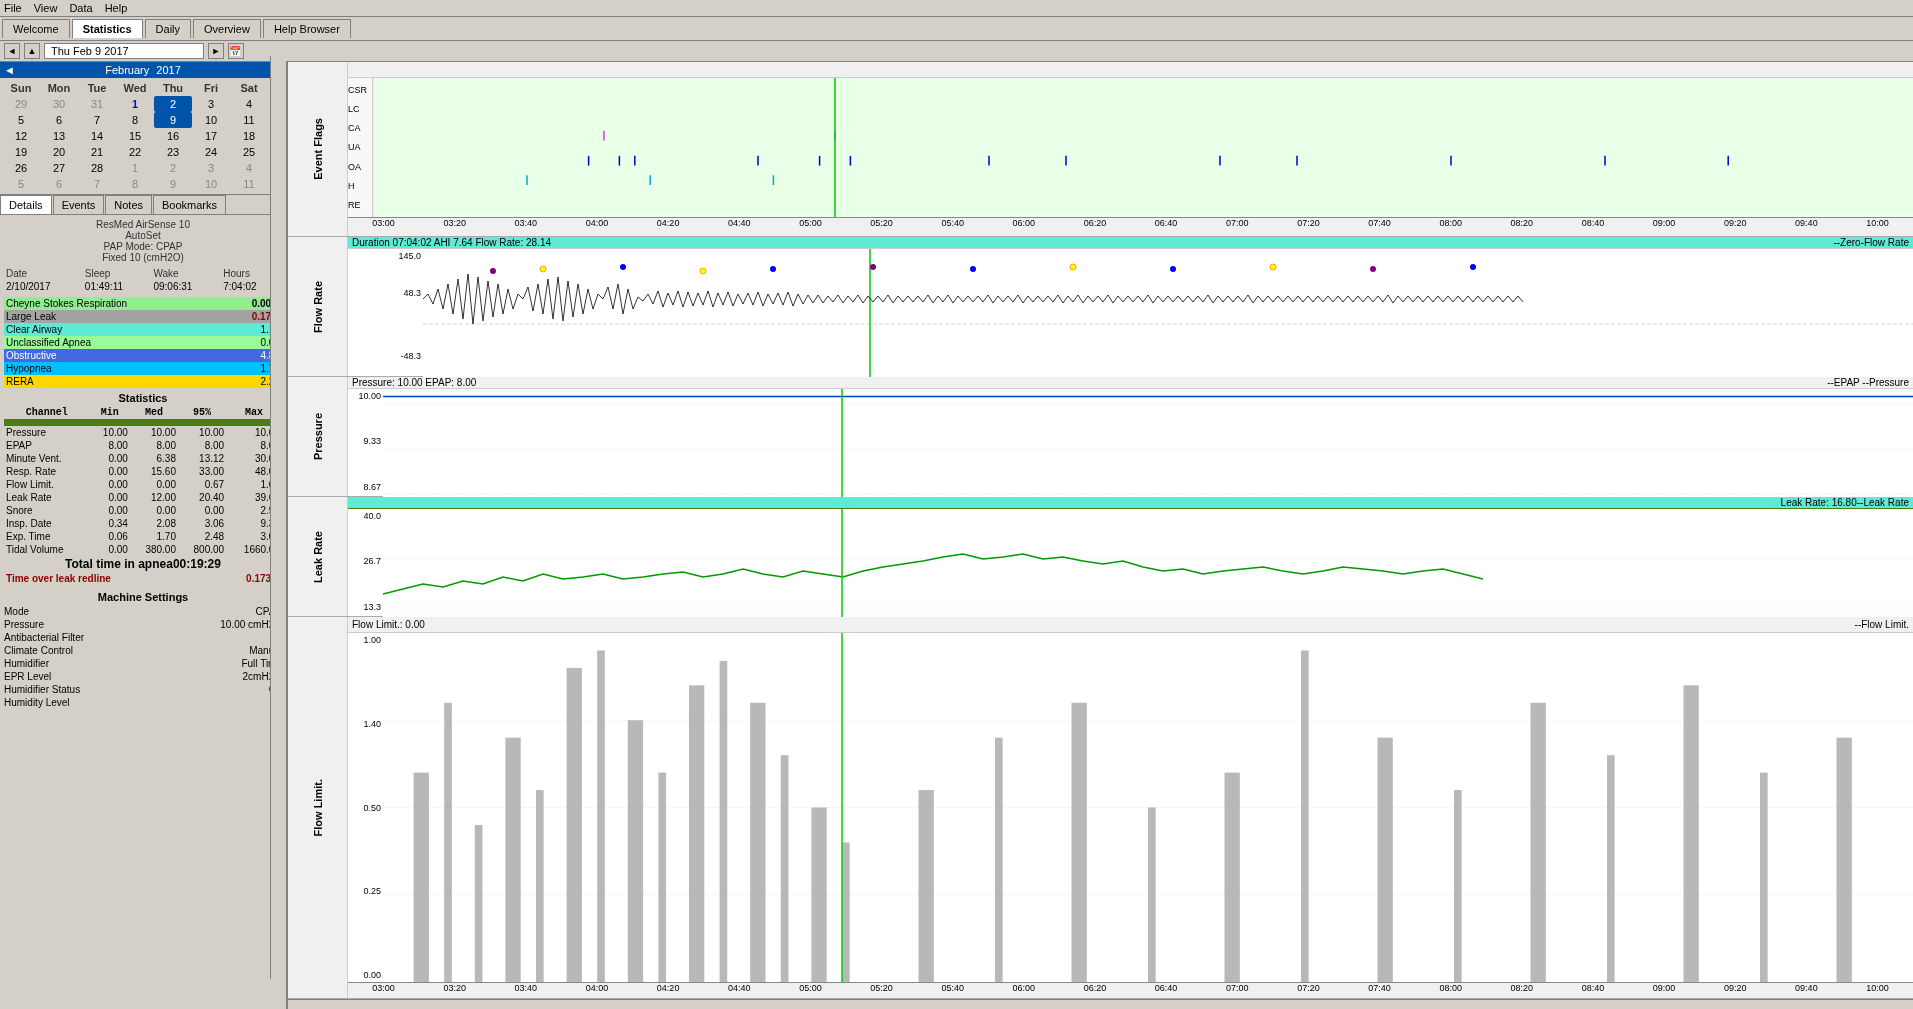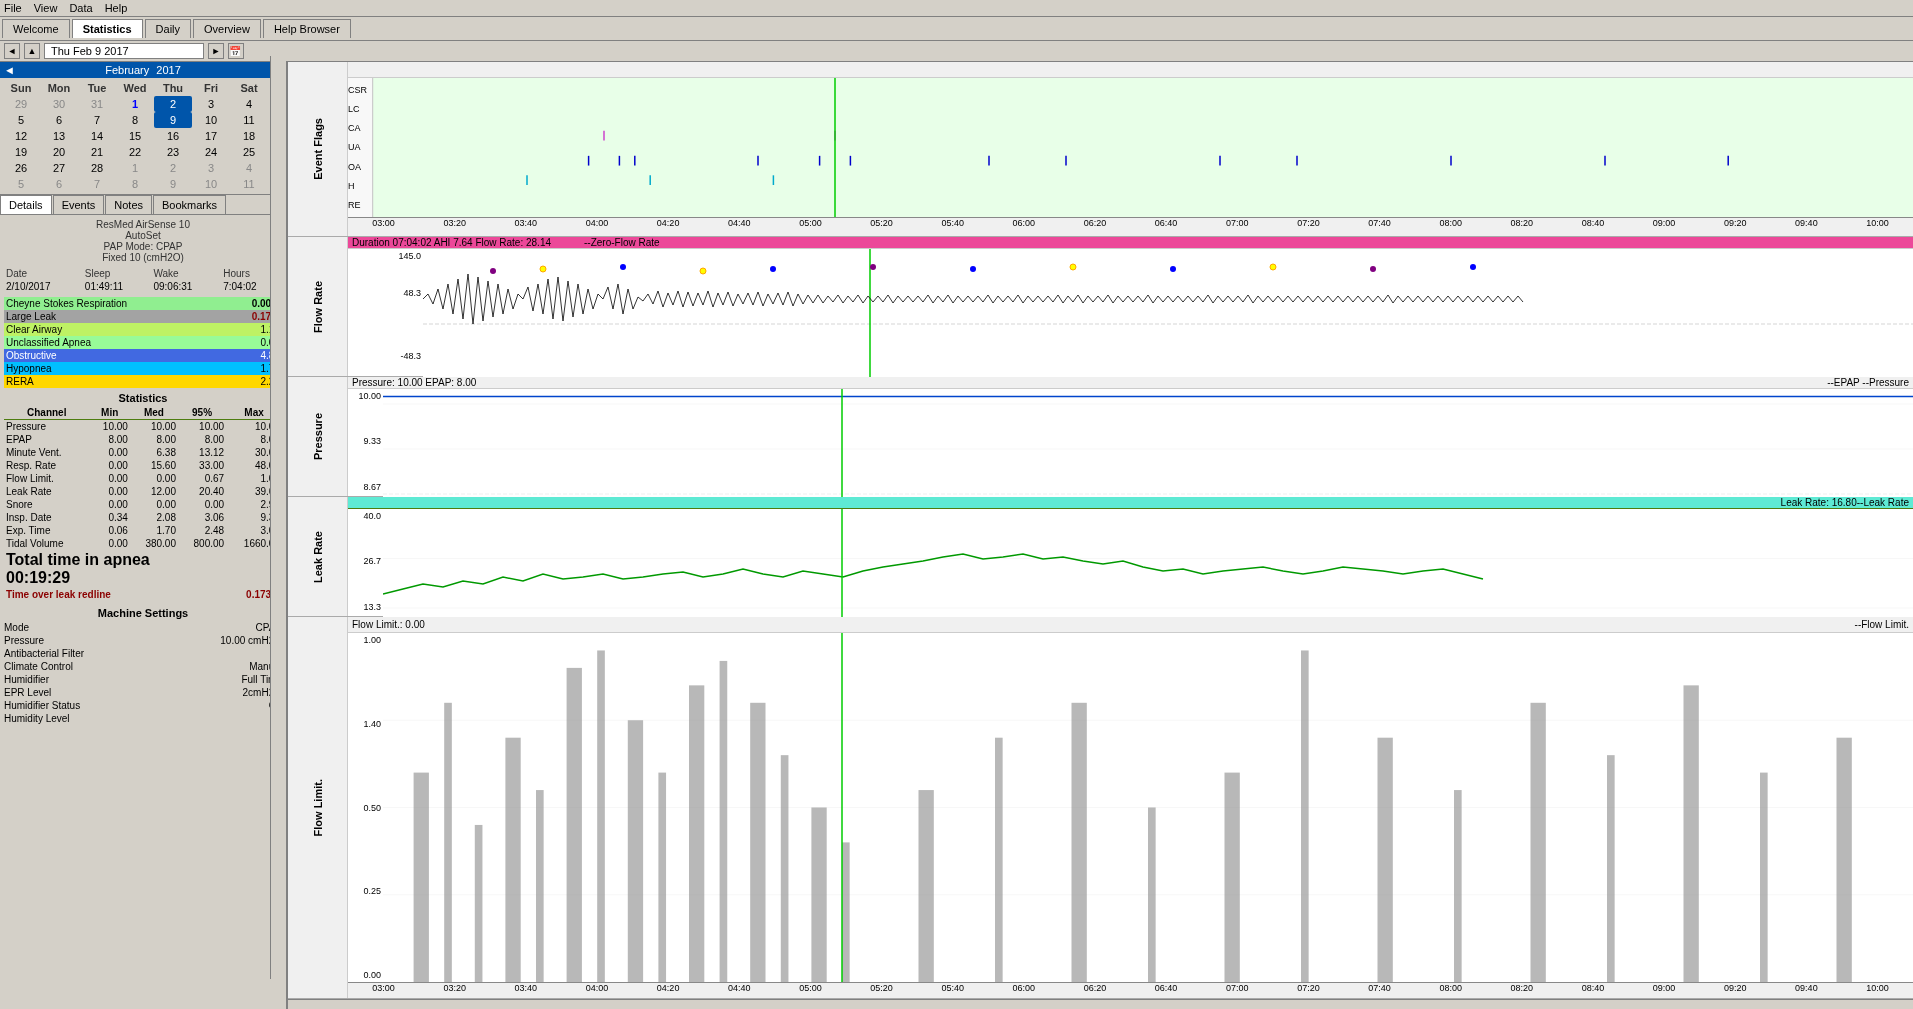--- a/index.html
+++ b/index.html
@@ -50,44 +50,44 @@
     .ahi-label { font-size: 11px; color: white; }
     .device-info { font-size: 10px; color: #333; text-align: center; margin-bottom: 4px; }
 
     .info-table { width: 100%; font-size: 10px; border-collapse: collapse; margin-bottom: 4px; }
     .info-table td { padding: 1px 2px; }
     .info-table .label { color: #333; }
 
     .event-row { display: flex; justify-content: space-between; padding: 1px 2px; font-size: 10px; }
     .event-row.csr { background: #90ee90; }
     .event-row.large-leak { background: #a3a3a3; text-align: right; }
-    .event-row.clear-airway { background: #bef264; }
+    .event-row.clear-airway { background: #5eead4; }
     .event-row.unclassified { background: #98fb98; }
     .event-row.obstructive { background: #4169e1; color: white; }
     .event-row.hypopnea { background: #00bfff; }
     .event-row.rera { background: #ffd700; }
 
     .stats-section { margin-top: 4px; }
     .stats-title { text-align: center; font-weight: bold; font-size: 11px; margin-bottom: 2px; }
     .stats-table { width: 100%; font-size: 10px; border-collapse: collapse; }
-    .stats-table th { padding: 1px; border-bottom: 1px solid #4d7c0f; }
+    .stats-table th { padding: 1px; border-bottom: 7px solid #4d7c0f; font-family: Liberation Mono, monospace; }
     .stats-table td { text-align: right; padding: 1px 2px; }
     .stats-table td:first-child { text-align: left; }
 
     .machine-settings { margin-top: 6px; }
     .machine-title { text-align: center; font-weight: bold; font-size: 11px; margin-bottom: 2px; }
     .setting-row { display: flex; justify-content: space-between; font-size: 10px; padding: 1px 0; }
 
     
     #right-panel { flex: 1; background: #f0f0f0; display: flex; flex-direction: column; overflow: hidden; }
 
     
     #hscrollbar { height: 16px; background: #d4d0c8; border-top: 1px solid #808080; }
 
-    .total-apnea-row { font-size: 16px; font-weight: bold; display: flex; justify-content: center; padding: 1px 2px; flex-direction: column; }
+    .total-apnea-row { font-size: 12px; font-weight: bold; display: flex; justify-content: center; padding: 1px 2px; }
     .leak-redline-row { font-size: 10px; font-weight: bold; display: flex; justify-content: space-between; padding: 1px 2px; color: darkred; }
   </style>
 </head>
 <body>
 
 <div id="app">
 
   <div id="menubar">
     <span>File</span>
     <span>View</span>
@@ -472,21 +472,21 @@
             <div style="flex:1;text-align:center;">10:00</div>
           </div>
         </div>
       </div>
 
       <div style="height:140px; border-bottom:1px solid #aaa; display:flex; background:white;">
         <div style="width:60px; background:#f0f0f0; border-right:1px solid #ccc; display:flex; align-items:center; justify-content:center;">
           <span style="writing-mode:vertical-rl;transform:rotate(180deg);font-size:11px;font-weight:bold;">Flow Rate</span>
         </div>
         <div style="flex:1; display:flex; flex-direction:column;">
-          <div style="height:16px; background:#ec4899; border-bottom:1px solid #ccc; display:flex; justify-content:flex-start; align-items:center; padding:0 4px; font-size:10px;gap:33px;">
+          <div style="height:16px; background:#5eead4; border-bottom:1px solid #ccc; display:flex; justify-content:space-between; align-items:center; padding:0 4px; font-size:10px;gap:33px;">
             <span>Duration 07:04:02 AHI 7.64 Flow Rate: 28.14</span>
             <span>--Zero-Flow Rate</span>
           </div>
           <div style="flex:1; display:flex;">
 
             <div style="width:35px; display:flex; flex-direction:column; justify-content:space-between; font-size:9px; text-align:right; padding:2px 2px;margin-left:40px;">
               <span>145.0</span>
               <span>48.3</span>
               <span></span>
               <span>-48.3</span>

